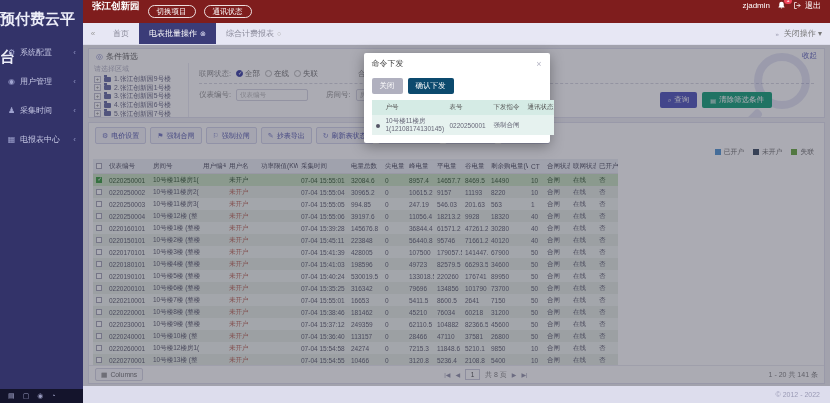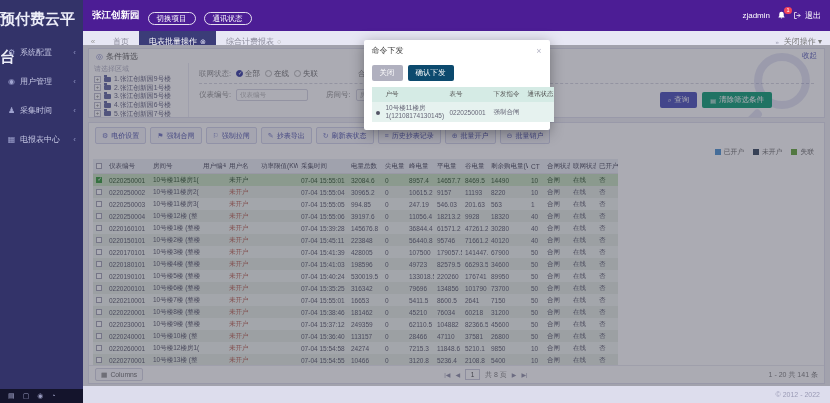--- a/index.html
+++ b/index.html
@@ -12,21 +12,21 @@
   .logo { height:38px; line-height:38px; text-align:left; color:#ecedf8; font-size:15px; font-weight:bold; }
   .nav-item { display:flex; align-items:center; gap:4px; height:29px; padding:0 7px; font-size:8px; color:#c6c8e4; cursor:pointer; }
   .nav-item .ni { width:9px; font-size:8px; color:#9fa3cf; text-align:center; }
   .nav-item .chev { margin-left:auto; color:#8f93c2; font-size:8px; }
   .side-bottom { position:absolute; bottom:0; left:0; width:100%; height:14px; background:#14142c;
                  display:flex; align-items:center; gap:8px; padding:0 8px; }
   .side-bottom span { color:#9western; color:#9a9cc0; font-size:7px; line-height:14px; }
 
   
   .main { position:absolute; left:83px; top:0; right:0; bottom:0; }
-  .topbar { height:31px; background:#4c1d95; display:flex; align-items:center; padding:0 9px; color:#fff; }
+  .topbar { height:23px; background:#7f1d1d; display:flex; align-items:flex-start; padding:0 9px; color:#fff; }
   .tb-title { font-size:9.5px; font-weight:bold; }
   .pill { border:1px solid rgba(255,255,255,.85); border-radius:9px; padding:1px 8px; font-size:7.5px; margin-left:8px; cursor:pointer; }
   .tb-right { margin-left:auto; display:flex; align-items:center; gap:7px; font-size:8px; }
   .bell-wrap { position:relative; cursor:pointer; display:flex; }
   .badge { position:absolute; top:-4px; right:-6px; background:#f3445a; color:#fff; font-size:5.5px;
            border-radius:6px; padding:0 2.5px; line-height:7px; }
   .logout { display:flex; align-items:center; gap:3px; cursor:pointer; }
 
   .tabbar { height:22px; background:#e7e7f4; display:flex; align-items:stretch; font-size:8px; color:#888; border-bottom:1px solid #dcdcea; }
   .tab-coll { width:20px; display:flex; align-items:center; justify-content:center; color:#999; cursor:pointer; }
@@ -102,21 +102,21 @@
   .pg { color:#9a9ab0; cursor:pointer; font-size:6px; }
   .pg-input { width:15px; height:11px; border:1px solid #cfcfdd; text-align:center; font-size:6.5px; color:#555; }
   .pager-count { color:#888; }
 
   .footer { position:absolute; left:0; right:0; bottom:0; height:17px; background:#dddded;
             display:flex; align-items:center; justify-content:flex-end; padding:0 10px;
             font-size:7px; color:#9a9ab5; }
 
   
   .overlay { position:absolute; left:0; right:0; top:45px; bottom:17px; background:rgba(35,35,55,.38); z-index:8; }
-  .modal { position:absolute; left:50%; transform:translateX(-50%); top:40px; width:186px; background:#fff;
+  .modal { position:absolute; left:50%; transform:translateX(-50%); top:53px; width:186px; background:#fff;
            z-index:9; box-shadow:0 3px 14px rgba(0,0,0,.35); border-radius:2px; }
   .modal-head { display:flex; align-items:center; padding:5px 8px 3px; font-size:8px; color:#444; }
   .modal-x { margin-left:auto; color:#b5b5c5; font-size:9px; cursor:pointer; line-height:8px; }
   .modal-body { padding:3px 8px 8px; }
   .modal-btns { display:flex; gap:5px; margin:3px 0 6px; }
   .btn-mclose { background:#b0b0bf; }
   .btn-confirm { background:#0c4a6e; }
   .mtable { border-collapse:collapse; width:100%; font-size:6.5px; table-layout:fixed; }
   .mtable th { background:#d5ebe5; color:#555; font-weight:normal; text-align:left; padding:3px 4px; white-space:nowrap; overflow:hidden; }
   .mtable td { background:#e6f2ef; color:#667; padding:2px 4px; vertical-align:middle; }

